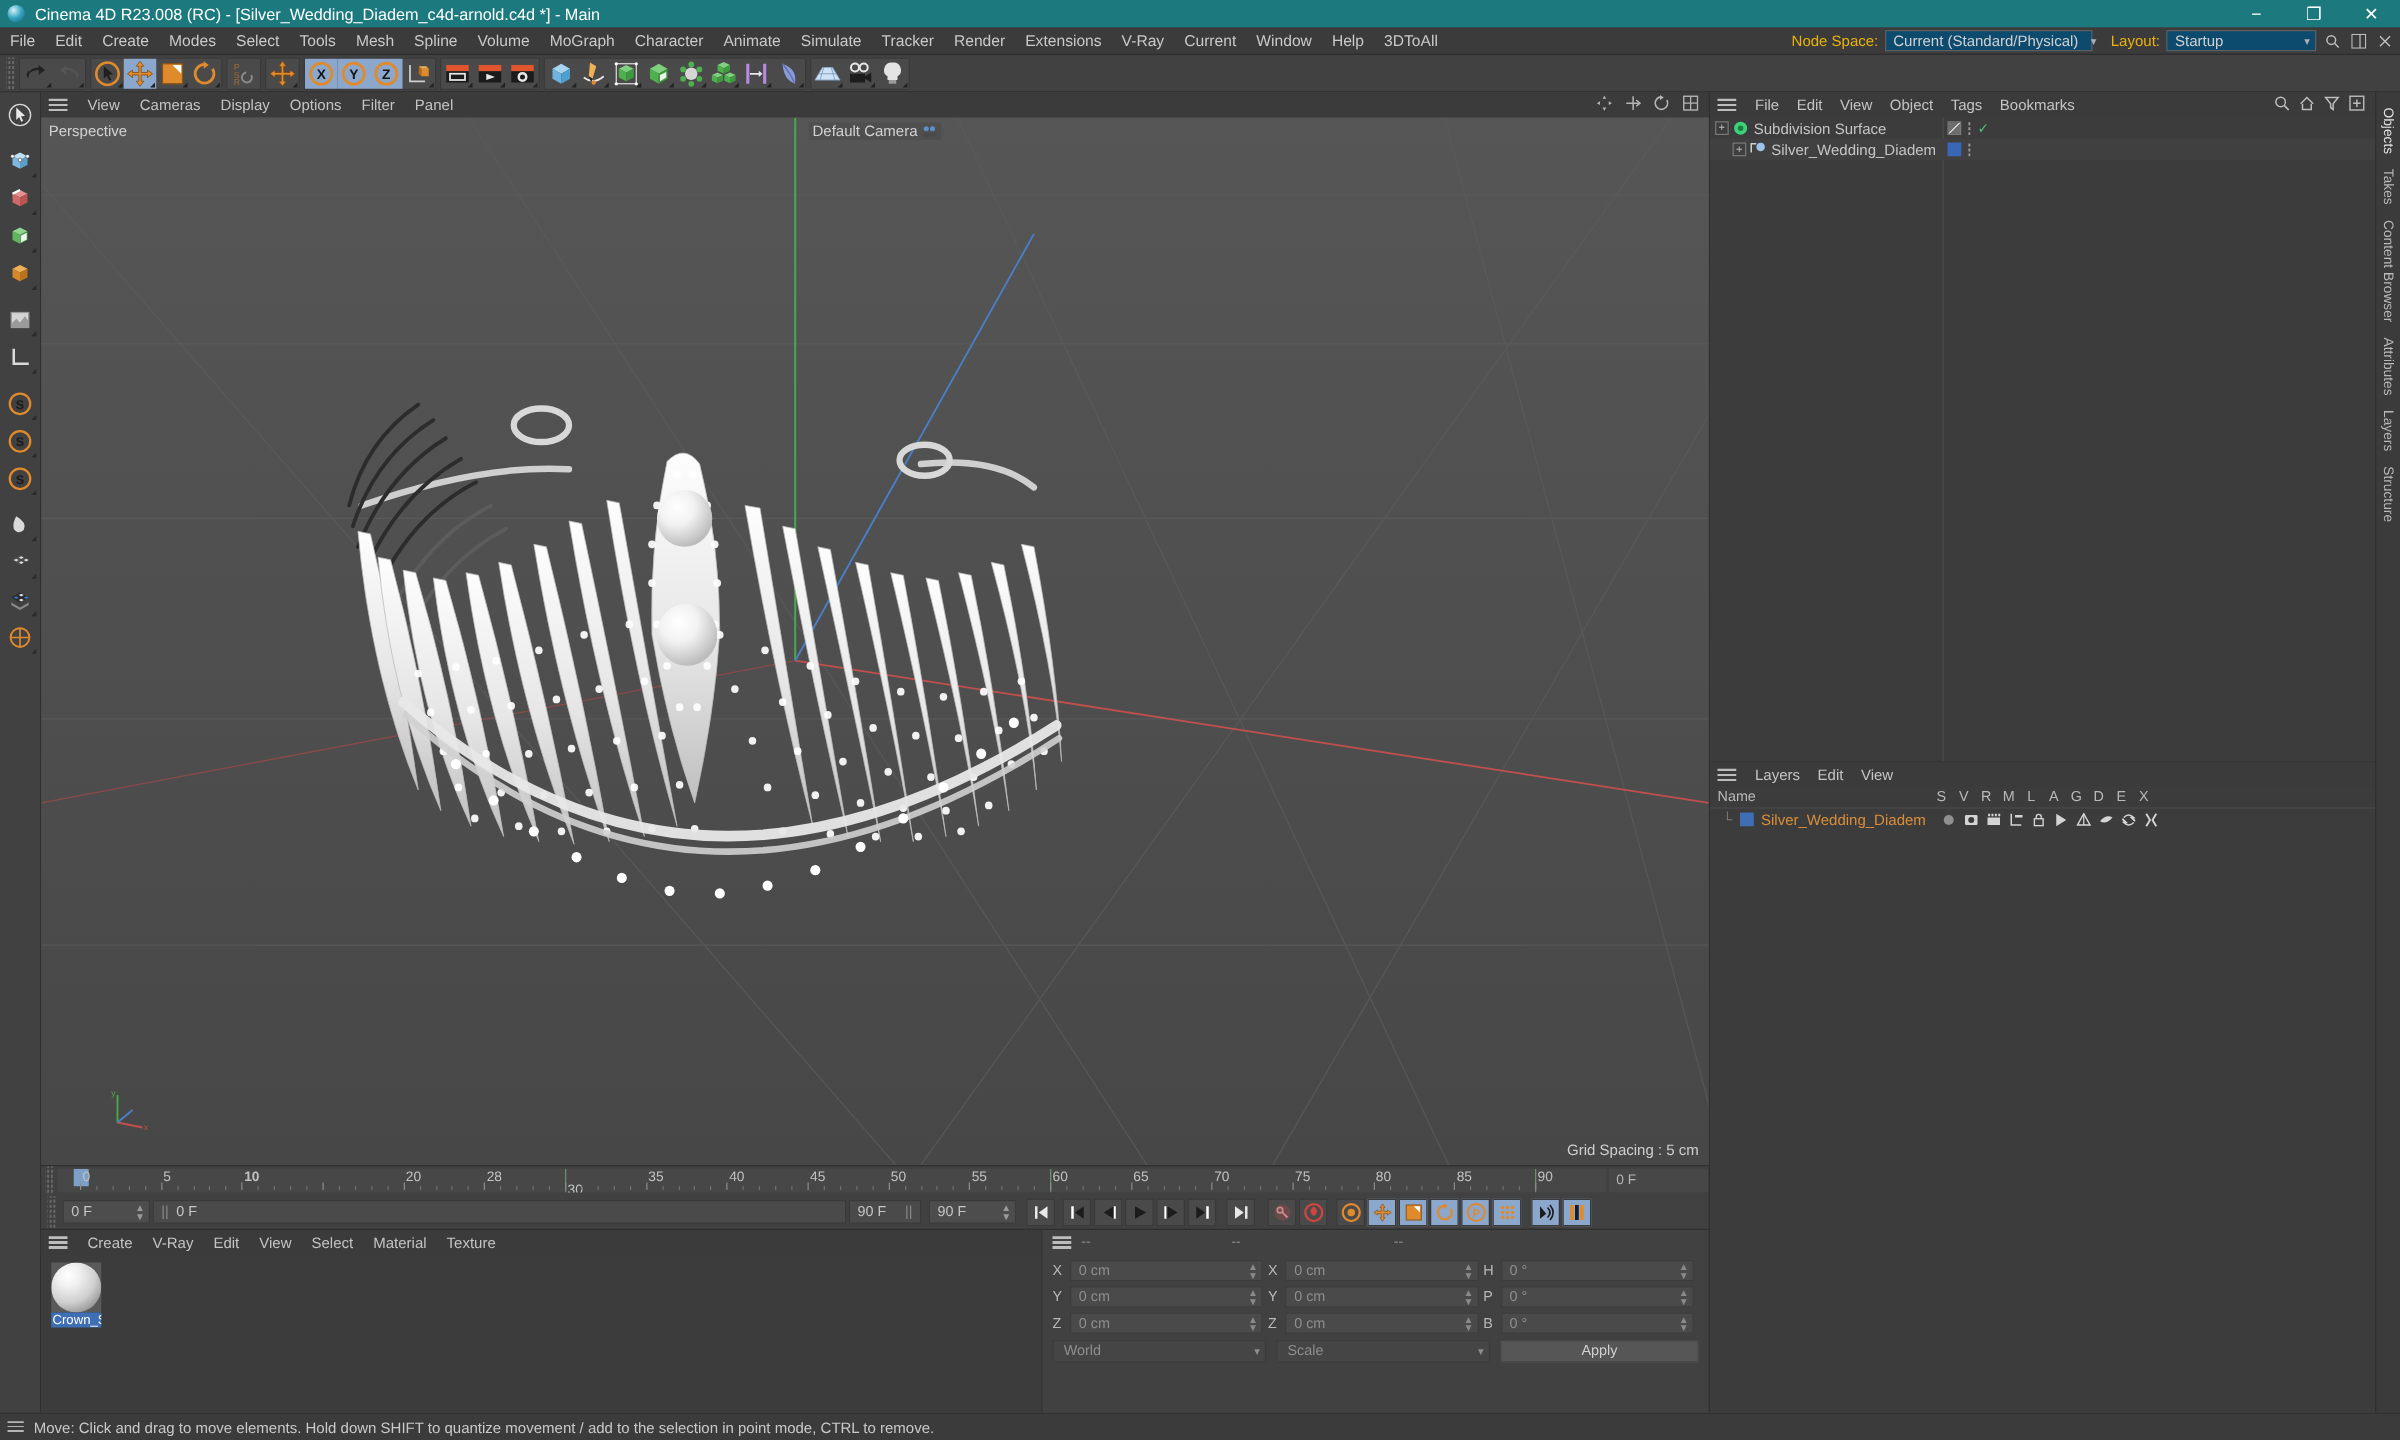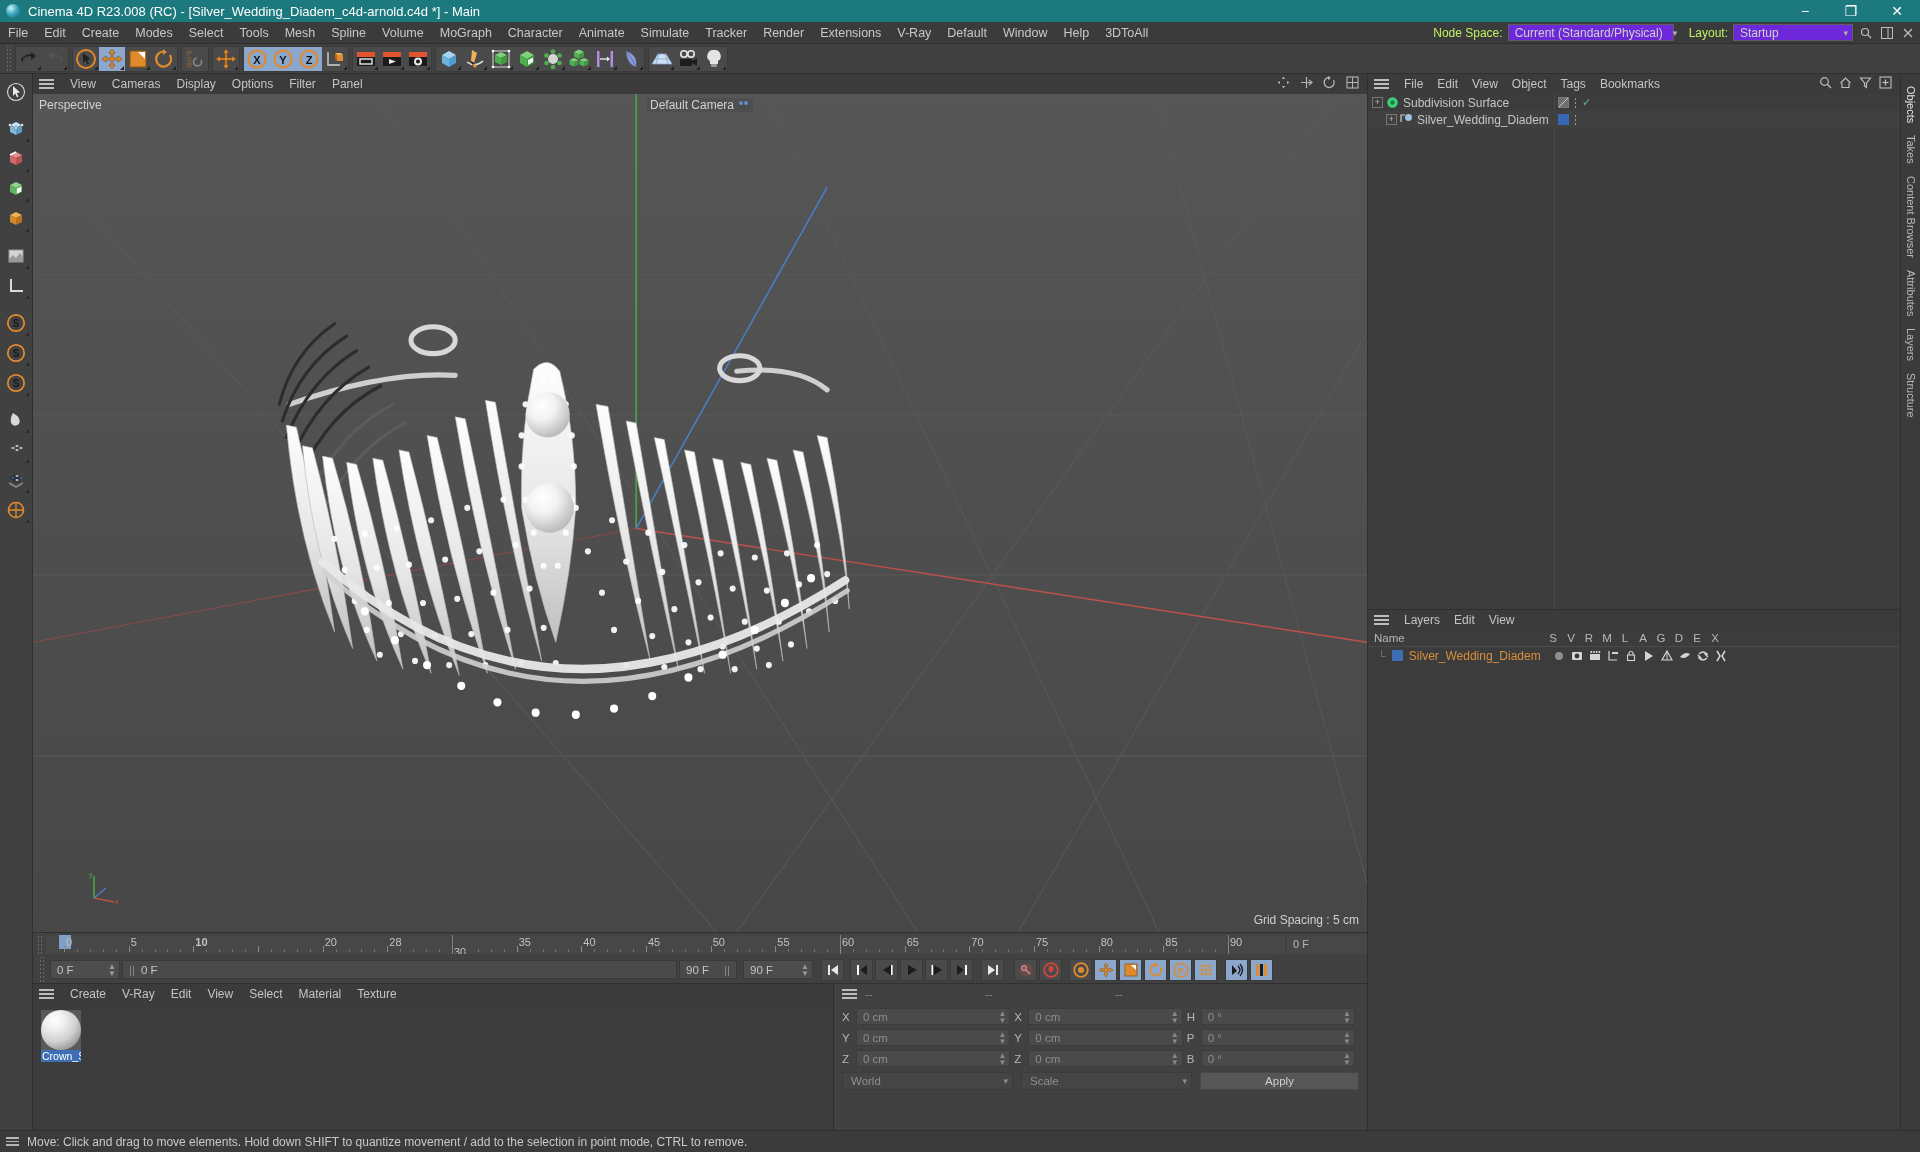--- a/index.html
+++ b/index.html
@@ -12,22 +12,22 @@
      background:radial-gradient(circle at 35% 30%, #d8f1f5 0%, #3aa8c4 45%, #12596e 100%);
      margin-right:8px; flex:0 0 auto;}
   #titlebar .tb-title{ white-space:nowrap; }
   #titlebar .tb-btns{ margin-left:auto; display:flex; }
   #titlebar .tb-btn{ width:46px;height:22px;display:flex;align-items:center;justify-content:center;font-size:14px;color:#fff;}
 
   
   #menubar{ height:22px; background:#3b3b3b; display:flex; align-items:center; border-bottom:1px solid #2d2d2d;}
   #menubar .mi{ padding:0 8px; line-height:22px; font-size:12.5px; color:#c9c9c9; white-space:nowrap;}
   #menubar .right{ margin-left:auto; display:flex; align-items:center; padding-right:4px; gap:5px;}
-  .lbl-or{ color:#bef264; font-size:12px; }
-  .combo{ background:#6d28d9; border:1px solid #5e5e5e; height:17px; display:flex; align-items:center;
+  .lbl-or{ color:#eab308; font-size:12px; }
+  .combo{ background:#0c4a6e; border:1px solid #5e5e5e; height:17px; display:flex; align-items:center;
           padding:0 4px 0 6px; font-size:12px; color:#d0d0d0; }
   .combo .cv{ white-space:nowrap; }
   .combo .carr{ margin-left:auto; padding-left:10px; font-size:9px; color:#b0b0b0;}
   .ico-btn{ width:16px;height:16px;display:flex;align-items:center;justify-content:center;color:#bdbdbd;font-size:12px;}
 
   
   #maintool{ height:30px; background:#414141; display:flex; align-items:center; padding-left:2px; border-bottom:1px solid #2f2f2f;}
   .grip{ width:7px; height:26px; margin:0 3px;
     background-image:radial-gradient(#6a6a6a 1px, transparent 1px);
     background-size:3px 4px; background-position:1px 2px; background-repeat:repeat;}
@@ -164,21 +164,21 @@
       <div class="mi">Spline</div>
       <div class="mi">Volume</div>
       <div class="mi">MoGraph</div>
       <div class="mi">Character</div>
       <div class="mi">Animate</div>
       <div class="mi">Simulate</div>
       <div class="mi">Tracker</div>
       <div class="mi">Render</div>
       <div class="mi">Extensions</div>
       <div class="mi">V-Ray</div>
-      <div class="mi">Default</div>
+      <div class="mi">Current</div>
       <div class="mi">Window</div>
       <div class="mi">Help</div>
       <div class="mi">3DToAll</div>
     </div>
   <div class="right">
     <span class="lbl-or">Node Space:</span>
     <div class="combo" style="width:166px;">
       <span class="cv">Current (Standard/Physical)</span>
       <span class="carr">▾</span>
     </div>

